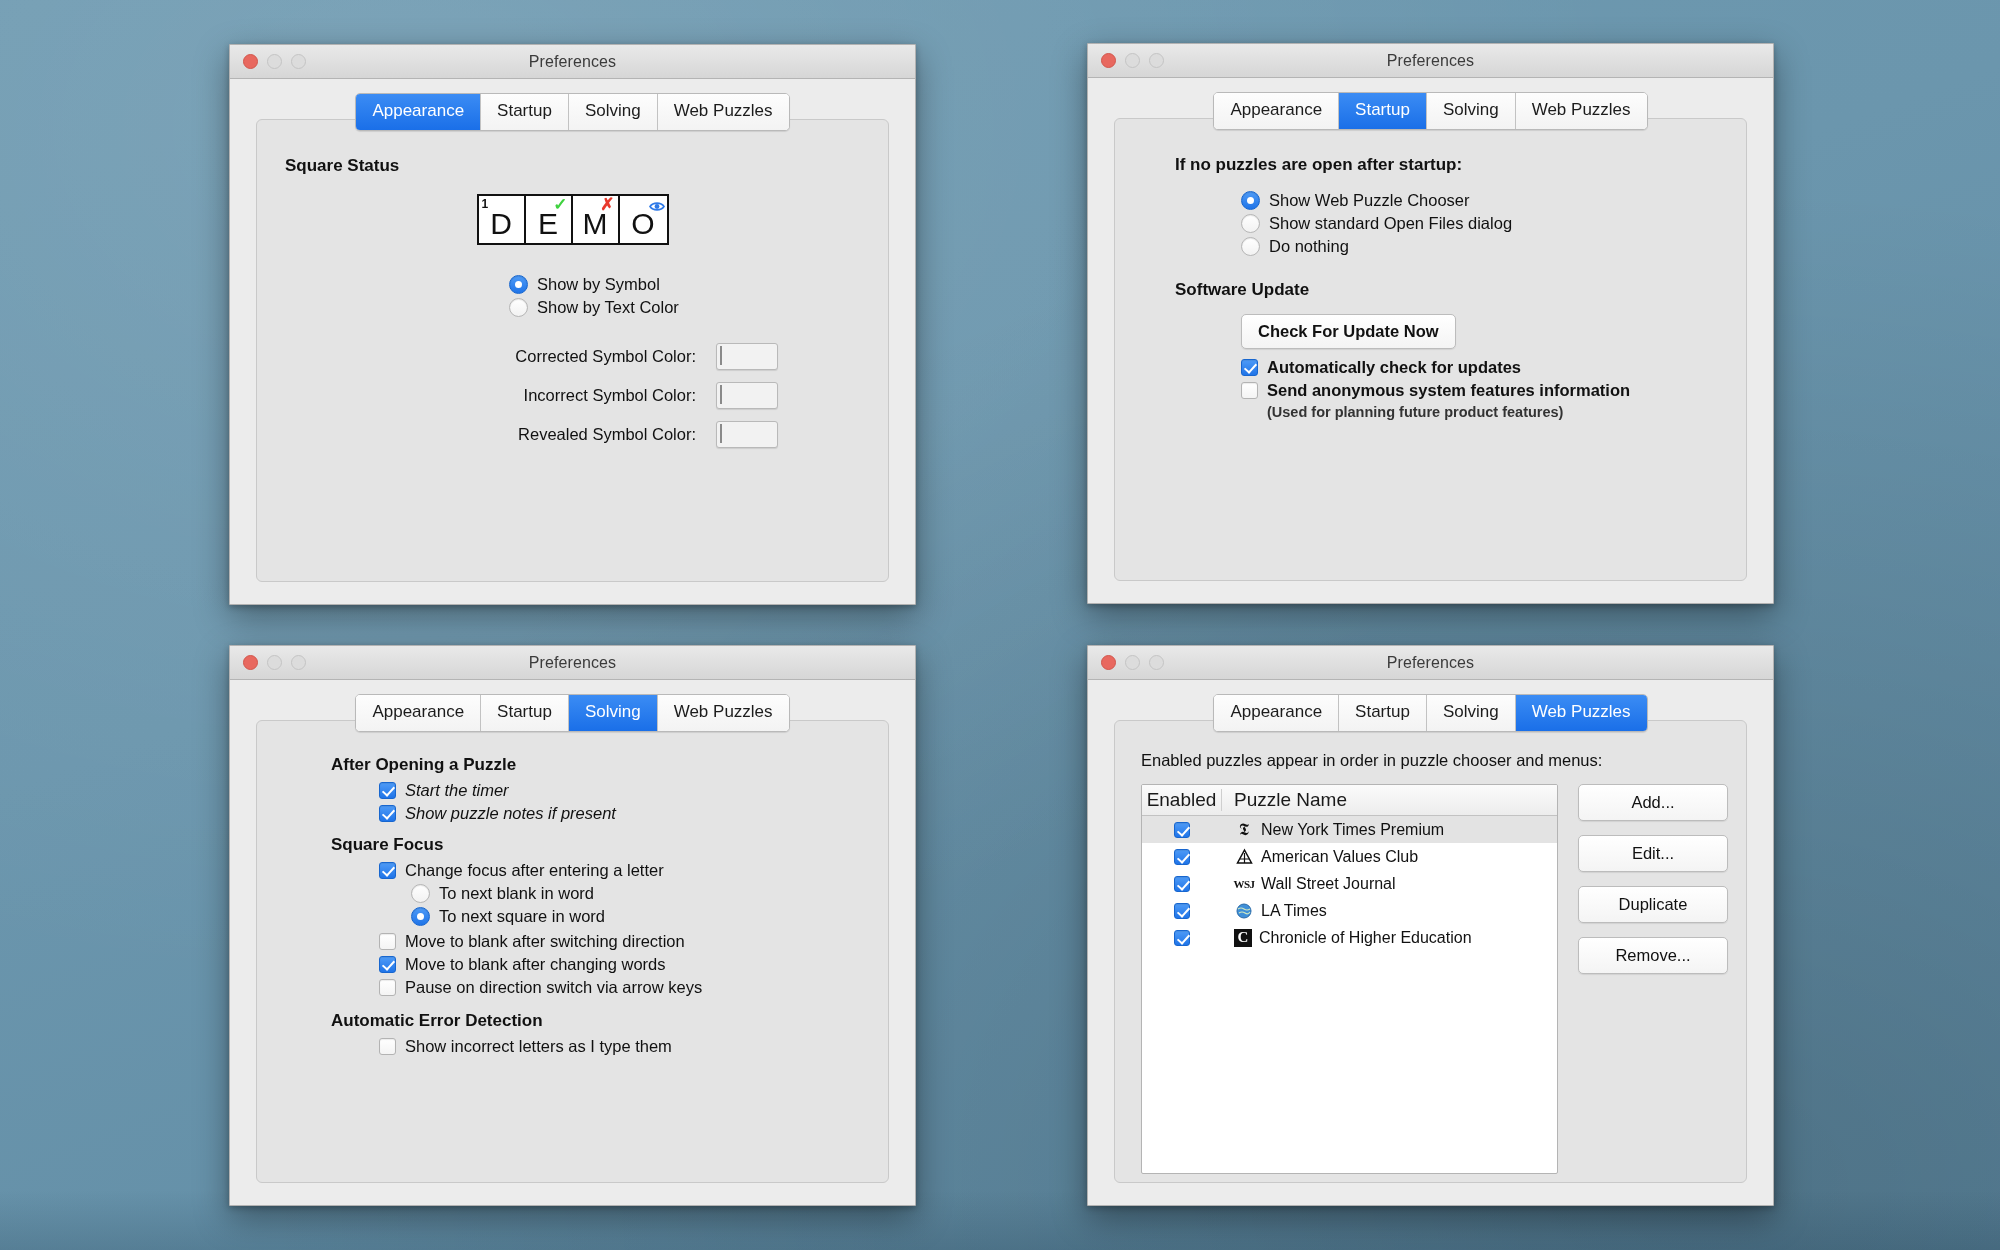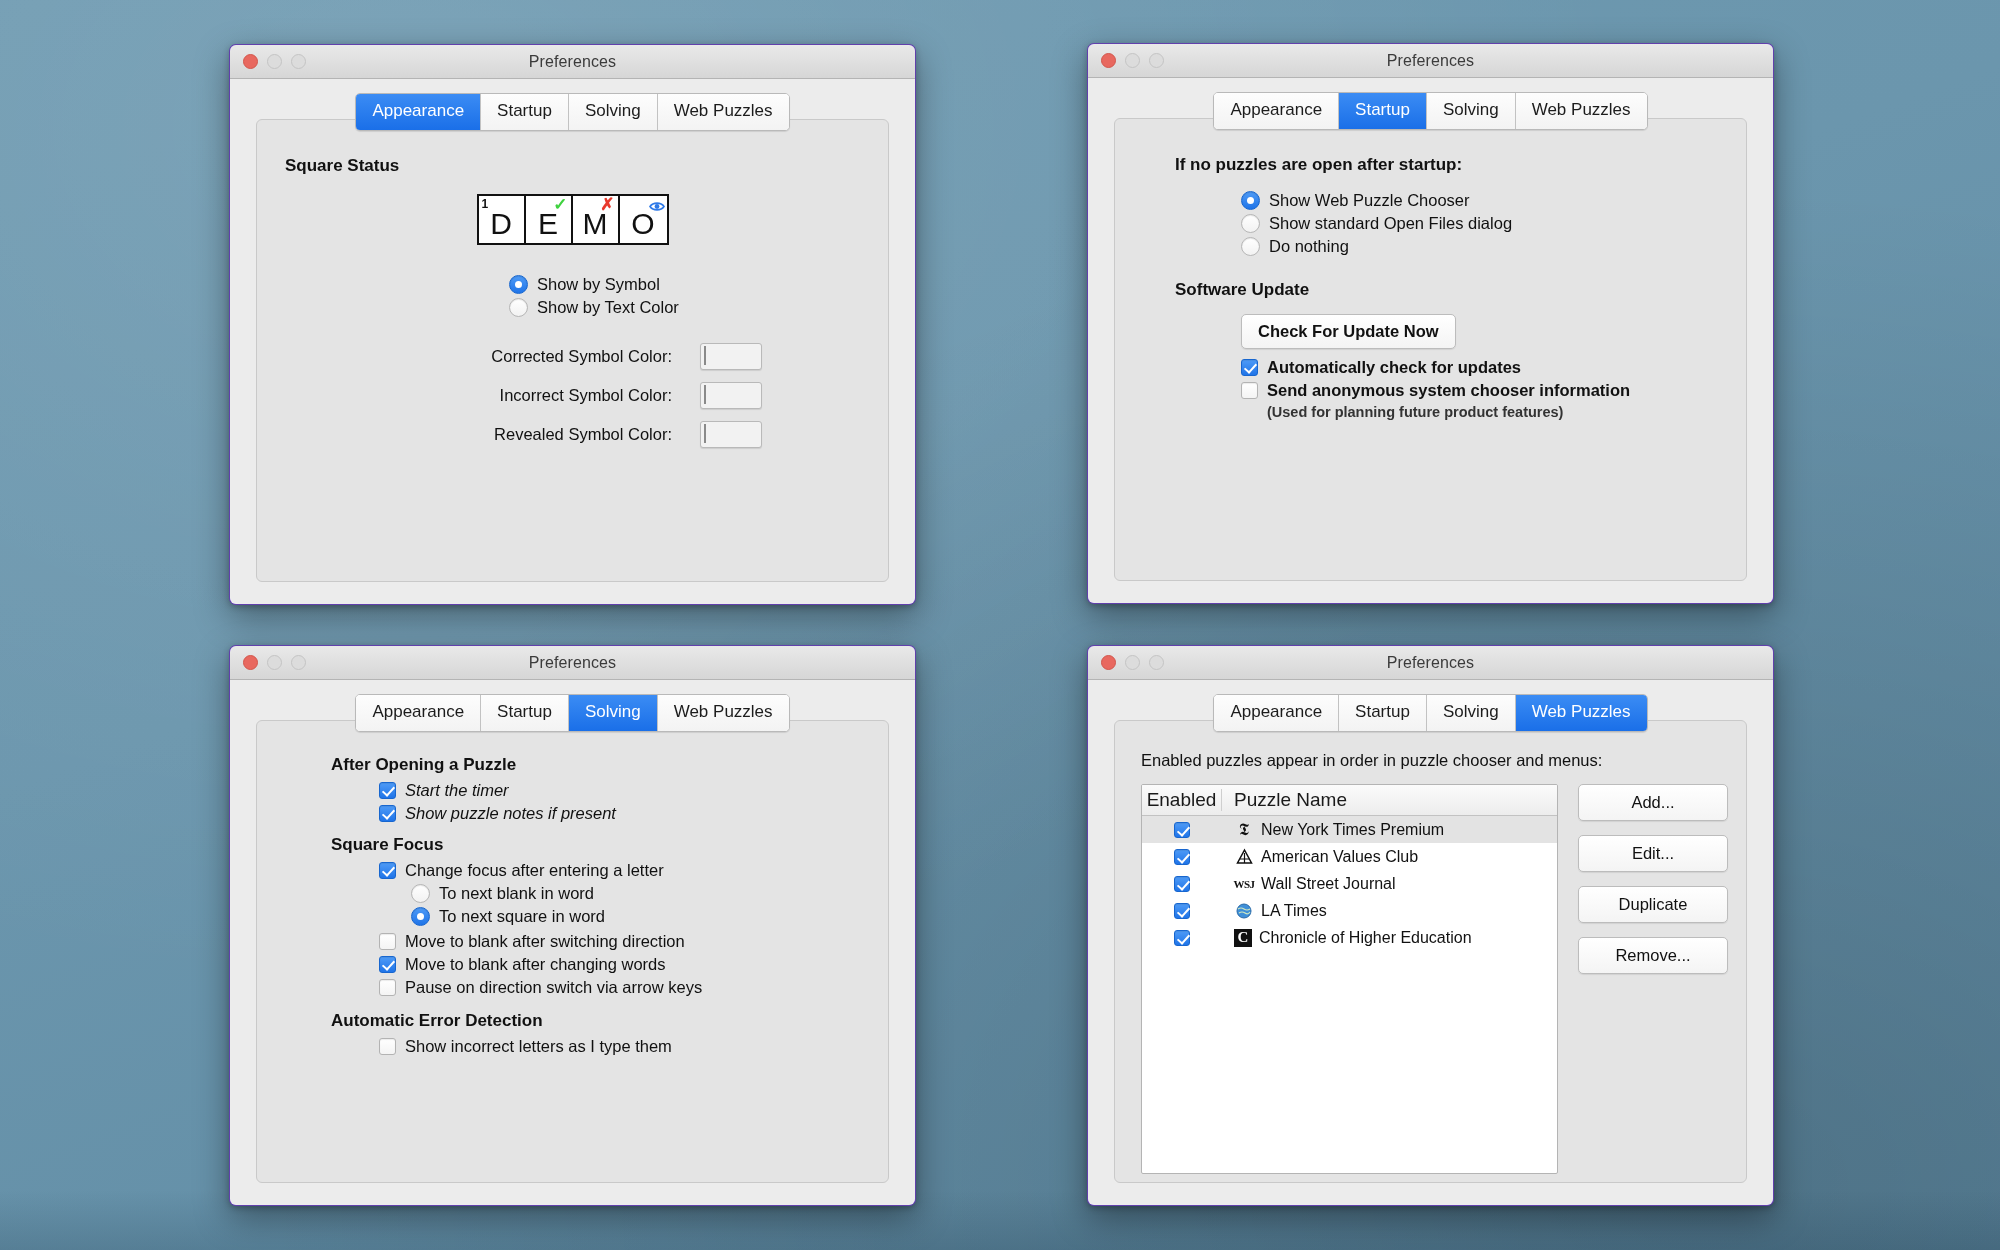--- a/index.html
+++ b/index.html
@@ -23,22 +23,22 @@
   }
   .bg-band {
     position:absolute; left:0; right:0; bottom:0; height:60px;
     background:linear-gradient(to bottom, rgba(0,0,0,0), rgba(30,60,80,.22));
     pointer-events:none;
   }
 
   
   .window {
     position:absolute;
-    background:#8b5cf6;
-    border-radius:7px;
+    background:#ffffff;
+    border-radius:1px;
     box-shadow:0 12px 34px rgba(0,0,0,.38), 0 2px 6px rgba(0,0,0,.25);
     overflow:hidden;
     border:1px solid rgba(0,0,0,.30);
   }
   .titlebar {
     height:34px;
     background:linear-gradient(to bottom,#e9e9e9,#d6d6d6);
     border-bottom:1px solid #b4b4b4;
     display:flex; align-items:center;
     position:relative;
@@ -147,21 +147,21 @@
   .cell .num { position:absolute; top:1px; left:3px; font-size:12px; font-weight:bold; color:#111; }
   .cell .mark { position:absolute; top:0px; right:3px; font-size:17px; line-height:1; font-weight:bold; }
   .mark.check { color:#3fd23f; }
   .mark.cross { color:#e8392c; }
   .mark.eye {
     top:2px; right:2px; width:16px; height:11px;
   }
 
   .color-row {
     display:flex; align-items:center; justify-content:flex-end;
-    gap:28px; margin:12px 16px;
+    gap:20px; margin:12px 0;
   }
   .color-label { font-size:16.5px; color:#111; }
   .swatch-well {
     width:62px; height:27px;
     background:#f2f2f2;
     border:1px solid #b9b9b9;
     border-radius:3px;
     padding:3px;
     box-shadow:0 1px 1px rgba(0,0,0,.10);
   }
@@ -332,21 +332,21 @@
         <h3 class="section" style="margin-top:24px;">Software Update</h3>
 
         <div style="margin-top:14px; padding-left:66px;font-weight:bold;">
           <div class="btn">Check For Update Now</div>
           <div class="ctl-row" style="margin-top:9px;">
             <span class="checkbox on"></span>
             <span class="lbl">Automatically check for updates</span>
           </div>
           <div class="ctl-row">
             <span class="checkbox"></span>
-            <span class="lbl">Send anonymous system chooser information</span>
+            <span class="lbl">Send anonymous system features information</span>
           </div>
           <div class="hint" style="padding-left:26px; margin-top:2px;">(Used for planning future product features)</div>
         </div>
       </div>
     </div>
     <div class="tabbar">
       <div class="tabs">
         <div class="tab">Appearance</div>
         <div class="tab active">Startup</div>
         <div class="tab">Solving</div>

